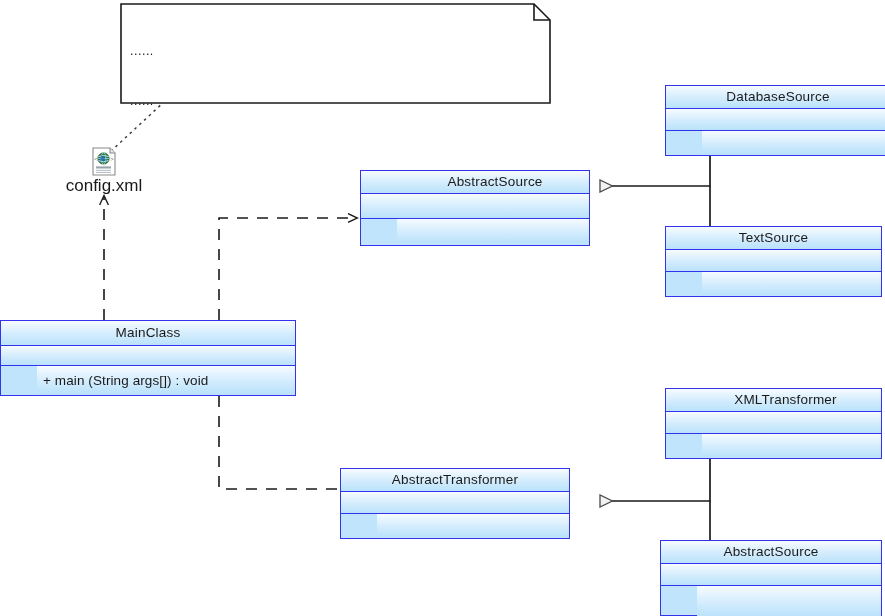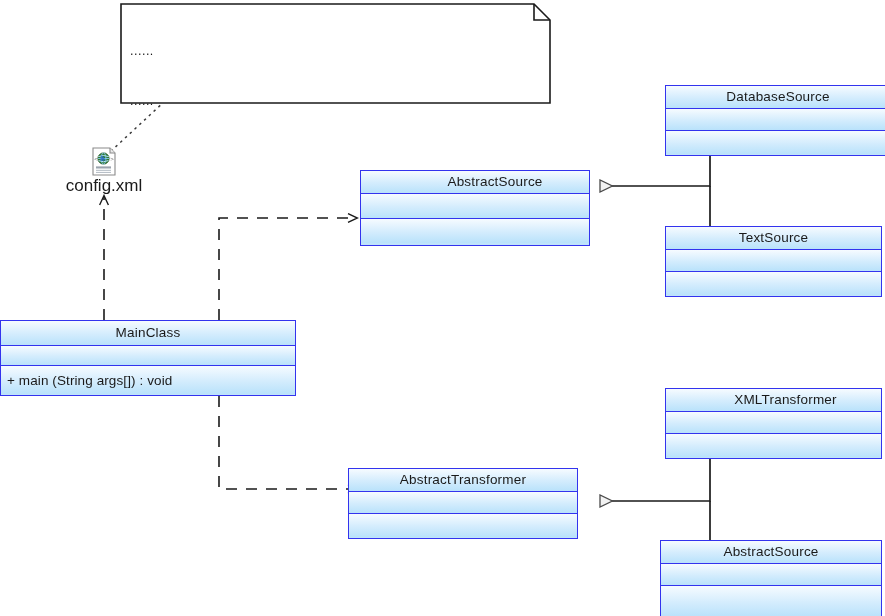--- a/index.html
+++ b/index.html
@@ -25,20 +25,21 @@
   }
   .uml-compartment {
     box-sizing: border-box;
     background: linear-gradient(to bottom, #f6fbff 0%, #d3ecfd 55%, #b9e2fb 100%);
     border-bottom: 1.5px solid #3333ee;
     overflow: hidden;
     white-space: nowrap;
   }
   .uml-compartment.last {
     border-bottom: none;
+    margin-left: 36px;
   }
   .uml-title {
     text-align: center;
     font-size: 13.5px;
     color: #1a1a1a;
     line-height: 1;
     display: flex;
     align-items: center;
     justify-content: center;
     letter-spacing: 0.2px;
@@ -172,21 +173,21 @@
     <div class="uml-compartment" style="height:20px;"></div>
     <div class="uml-compartment uml-member last" style="height:28px;">+ main (String args[]) : void</div>
   </div>
 
   <div class="uml-class" style="left:360px; top:170px; width:230px; height:76px;">
     <div class="uml-compartment uml-title" style="height:23px;padding-left:40px;">AbstractSource</div>
     <div class="uml-compartment" style="height:25px;"></div>
     <div class="uml-compartment last" style="height:24px;"></div>
   </div>
 
-  <div class="uml-class" style="left:348px; top:468px; width:230px; height:71px;">
+  <div class="uml-class" style="left:340px; top:468px; width:230px; height:71px;">
     <div class="uml-compartment uml-title" style="height:23px;">AbstractTransformer</div>
     <div class="uml-compartment" style="height:22px;"></div>
     <div class="uml-compartment last" style="height:23px;"></div>
   </div>
 
   <div class="uml-class" style="left:665px; top:85px; width:226px; height:71px;">
     <div class="uml-compartment uml-title" style="height:23px;">DatabaseSource</div>
     <div class="uml-compartment" style="height:22px;"></div>
     <div class="uml-compartment last" style="height:23px;"></div>
   </div>

